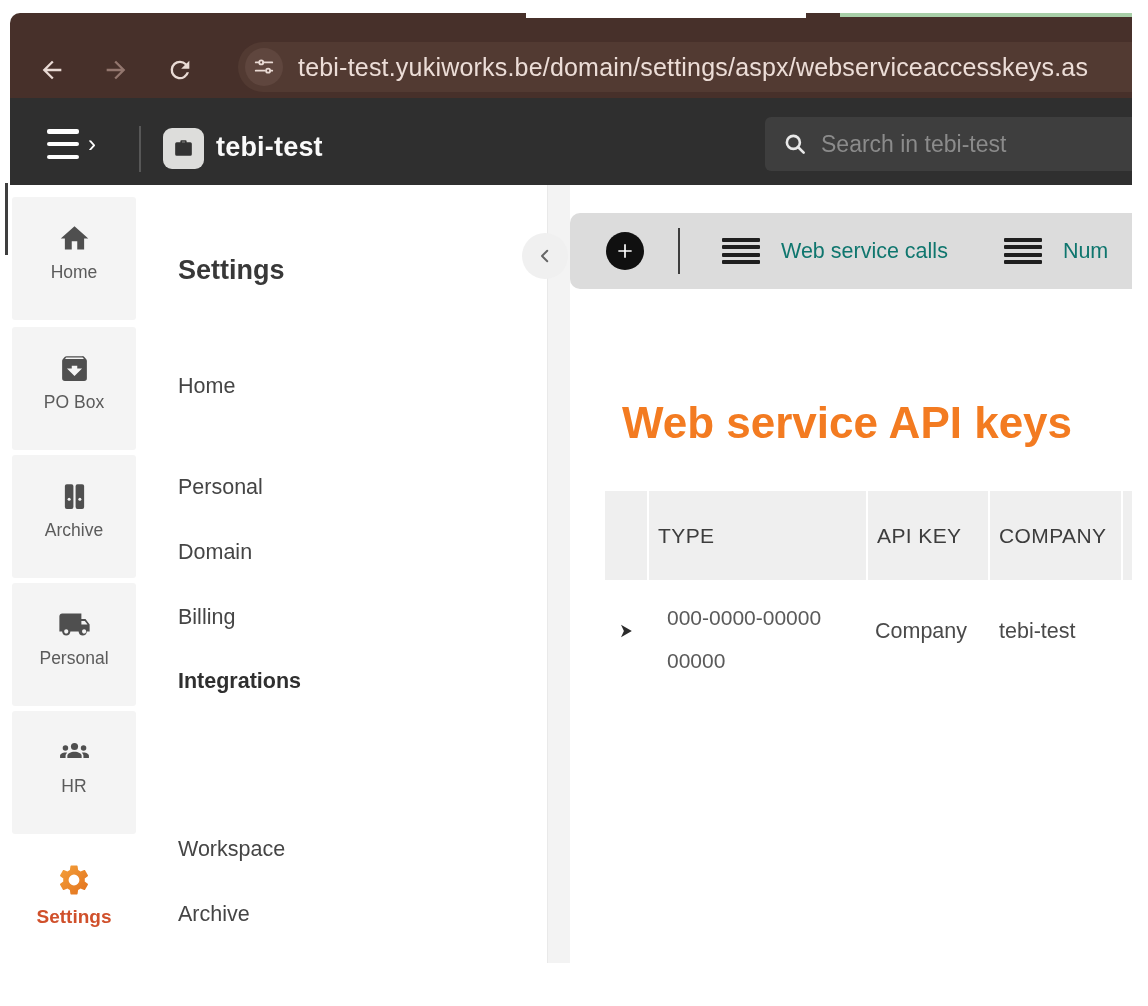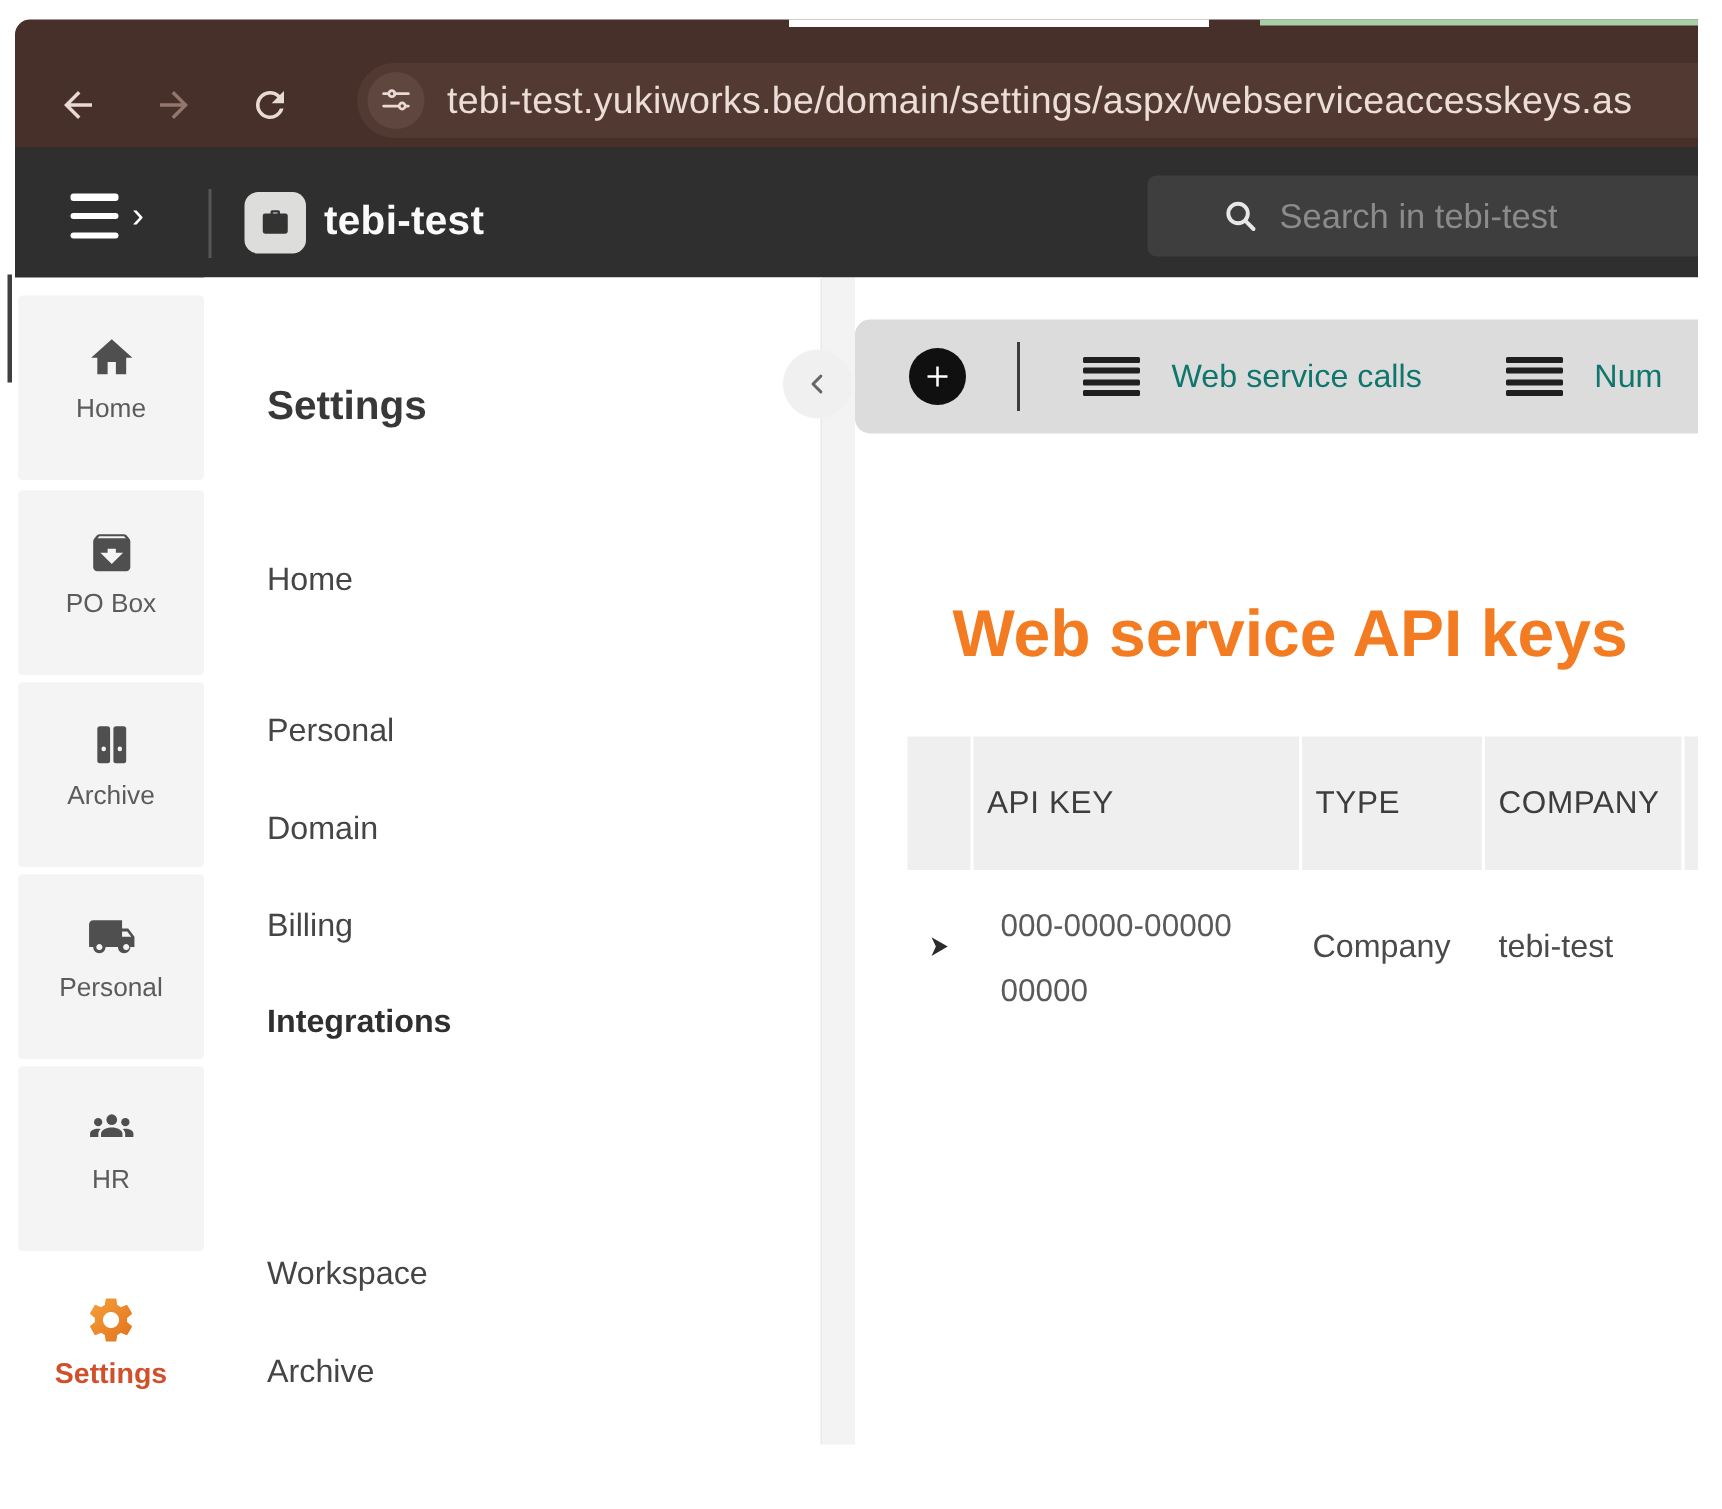--- a/index.html
+++ b/index.html
@@ -20,21 +20,21 @@
   .url-text { color:#ecddd7; font-size:25px; margin-left:15px; white-space:nowrap; letter-spacing:0.2px; }
 
   
   .app-header { position:absolute; left:10px; top:98px; right:0; height:87px; background:#2f2f2f; }
   .burger { position:absolute; left:47px; top:129px; width:32px; height:30px; display:flex; flex-direction:column; justify-content:space-between; cursor:pointer; }
   .burger i { display:block; height:4.5px; background:#ffffff; border-radius:2px; }
   .burger-chev { position:absolute; left:88px; top:132px; color:#ffffff; font-size:24px; line-height:24px; }
   .hdr-divider { position:absolute; left:139px; top:126px; width:2px; height:46px; background:#575757; }
   .app-logo { position:absolute; left:163px; top:128px; width:41px; height:41px; border-radius:9px; background:#dddddb; display:flex; align-items:center; justify-content:center; color:#333333; }
   .app-title { position:absolute; left:216px; top:132px; color:#fafafa; font-size:27px; font-weight:800; letter-spacing:0.2px; }
-  .search-box { position:absolute; left:765px; top:117px; width:372px; height:54px; background:#3e3e3e; border-radius:6px; display:flex; align-items:center;padding-left:32px; }
+  .search-box { position:absolute; left:765px; top:117px; width:372px; height:54px; background:#3e3e3e; border-radius:6px; display:flex; align-items:center; }
   .search-box svg { width:26px; height:26px; margin-left:17px; color:#e8e8e8; flex:0 0 auto; }
   .search-box input { background:transparent; border:none; outline:none; color:#dddddd; font-size:23px; margin-left:13px; width:290px; font-family:"Liberation Sans", sans-serif; }
   .search-box input::placeholder { color:#8b8b8b; }
 
   
   .rail-card { position:absolute; left:12px; width:124px; height:123px; background:#f4f4f4; border-radius:3px; display:flex; flex-direction:column; align-items:center; padding-top:25px; cursor:pointer; }
   .rail-card svg { width:33px; height:33px; color:#4f4f4f; }
   .rail-label { margin-top:7px; font-size:17.5px; color:#5b5b5b; }
   .rail-settings { position:absolute; left:12px; top:852px; width:124px; display:flex; flex-direction:column; align-items:center; padding-top:10px; cursor:pointer; }
   .rail-settings svg { width:36px; height:36px; }
@@ -57,21 +57,21 @@
   .main { position:absolute; left:570px; top:185px; width:578px; height:778px; background:#ffffff; }
   .toolbar { position:absolute; left:0; top:28px; width:578px; height:76px; background:#dcdcdc; border-radius:10px 0 0 10px; display:flex; align-items:center; padding-left:36px; }
   .plus-btn { width:38px; height:38px; border-radius:50%; background:#101010; display:flex; align-items:center; justify-content:center; cursor:pointer; flex:0 0 auto; }
   .plus-btn svg { width:20px; height:20px; color:#ffffff; }
   .tb-divider { width:2px; height:46px; background:#3d3d3d; margin-left:34px; flex:0 0 auto; }
   .list-ic { width:38px; height:27px; display:flex; flex-direction:column; justify-content:space-between; flex:0 0 auto; }
   .list-ic i { display:block; height:4px; background:#1f1f1f; border-radius:1px; }
   .tb-tab-label { font-size:21.5px; color:#0f766e; margin-left:21px; white-space:nowrap; }
   .ic1 { margin-left:42px; } .ic2 { margin-left:56px; }
 
-  .page-heading { position:absolute; left:65px; top:213px; font-size:44px; font-weight:700; color:#f37b21; white-space:nowrap; }
+  .page-heading { position:absolute; left:52px; top:213px; font-size:44px; font-weight:700; color:#f37b21; white-space:nowrap; }
 
   
   .ws-table { position:absolute; left:35px; top:306px; width:700px; }
   .t-head, .t-row { display:grid; grid-template-columns:42px 217px 120px 131px 190px; column-gap:2px; }
   .t-head > div { background:#efefef; height:89px; display:flex; align-items:center; padding-left:9px; font-size:21px; color:#3d3d3d; font-weight:500; letter-spacing:0.4px; white-space:nowrap; }
   .t-row > div { background:#ffffff; min-height:134px; }
   .cell-exp { padding-top:41px; display:flex; justify-content:center; cursor:pointer; }
   .cell-exp svg { width:20px; height:20px; color:#2b2b2b; }
   .cell-key { padding:16px 0 0 18px; font-size:21px; line-height:43px; color:#5a5a5a; white-space:nowrap; }
   .cell-type { padding:39px 0 0 7px; font-size:21.5px; color:#4a4a4a; }
@@ -235,22 +235,22 @@
           <i></i>
         </div>
       <div class="tb-tab-label">Num</div>
     </div>
 
     <div class="page-heading">Web service API keys</div>
 
     <div class="ws-table">
       <div class="t-head">
         <div></div>
+        <div>TYPE</div>
         <div>API KEY</div>
-        <div>TYPE</div>
         <div>COMPANY</div>
         <div>C</div>
       </div>
       <div class="t-row">
         <div class="cell-exp">
           <svg viewBox="0 0 24 24" fill="currentColor">
               <polygon points="6,4.5 19,12 6,19.5 9.5,12"></polygon>
             </svg>
         </div>
         <div class="cell-key">

